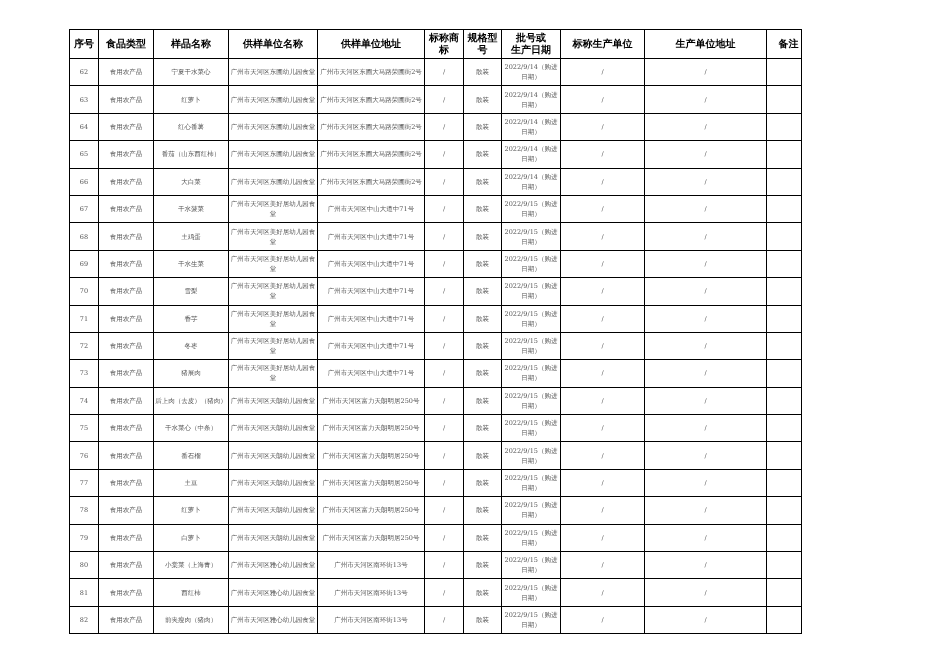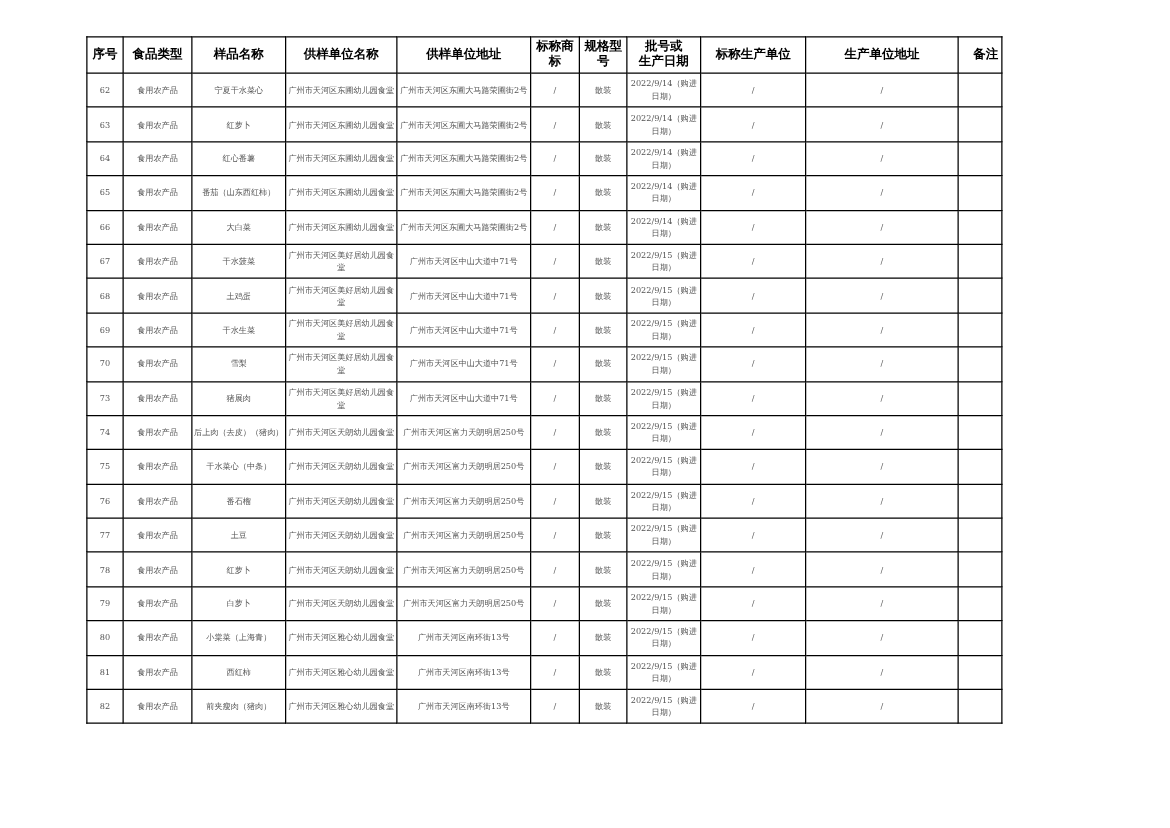--- a/index.html
+++ b/index.html
@@ -171,20 +171,46 @@
         <td class="left">广州市天河区美好居幼儿园食堂</td>
         <td>广州市天河区中山大道中71号</td>
         <td>/</td>
         <td>散装</td>
         <td>2022/9/15（购进日期）</td>
         <td>/</td>
         <td>/</td>
         <td></td>
       </tr>
       <tr>
+        <td>71</td>
+        <td>食用农产品</td>
+        <td>香芋</td>
+        <td class="left">广州市天河区美好居幼儿园食堂</td>
+        <td>广州市天河区中山大道中71号</td>
+        <td>/</td>
+        <td>散装</td>
+        <td>2022/9/15（购进日期）</td>
+        <td>/</td>
+        <td>/</td>
+        <td></td>
+      </tr>
+      <tr>
+        <td>72</td>
+        <td>食用农产品</td>
+        <td>冬枣</td>
+        <td class="left">广州市天河区美好居幼儿园食堂</td>
+        <td>广州市天河区中山大道中71号</td>
+        <td>/</td>
+        <td>散装</td>
+        <td>2022/9/15（购进日期）</td>
+        <td>/</td>
+        <td>/</td>
+        <td></td>
+      </tr>
+      <tr>
         <td>73</td>
         <td>食用农产品</td>
         <td>猪展肉</td>
         <td class="left">广州市天河区美好居幼儿园食堂</td>
         <td>广州市天河区中山大道中71号</td>
         <td>/</td>
         <td>散装</td>
         <td>2022/9/15（购进日期）</td>
         <td>/</td>
         <td>/</td>

